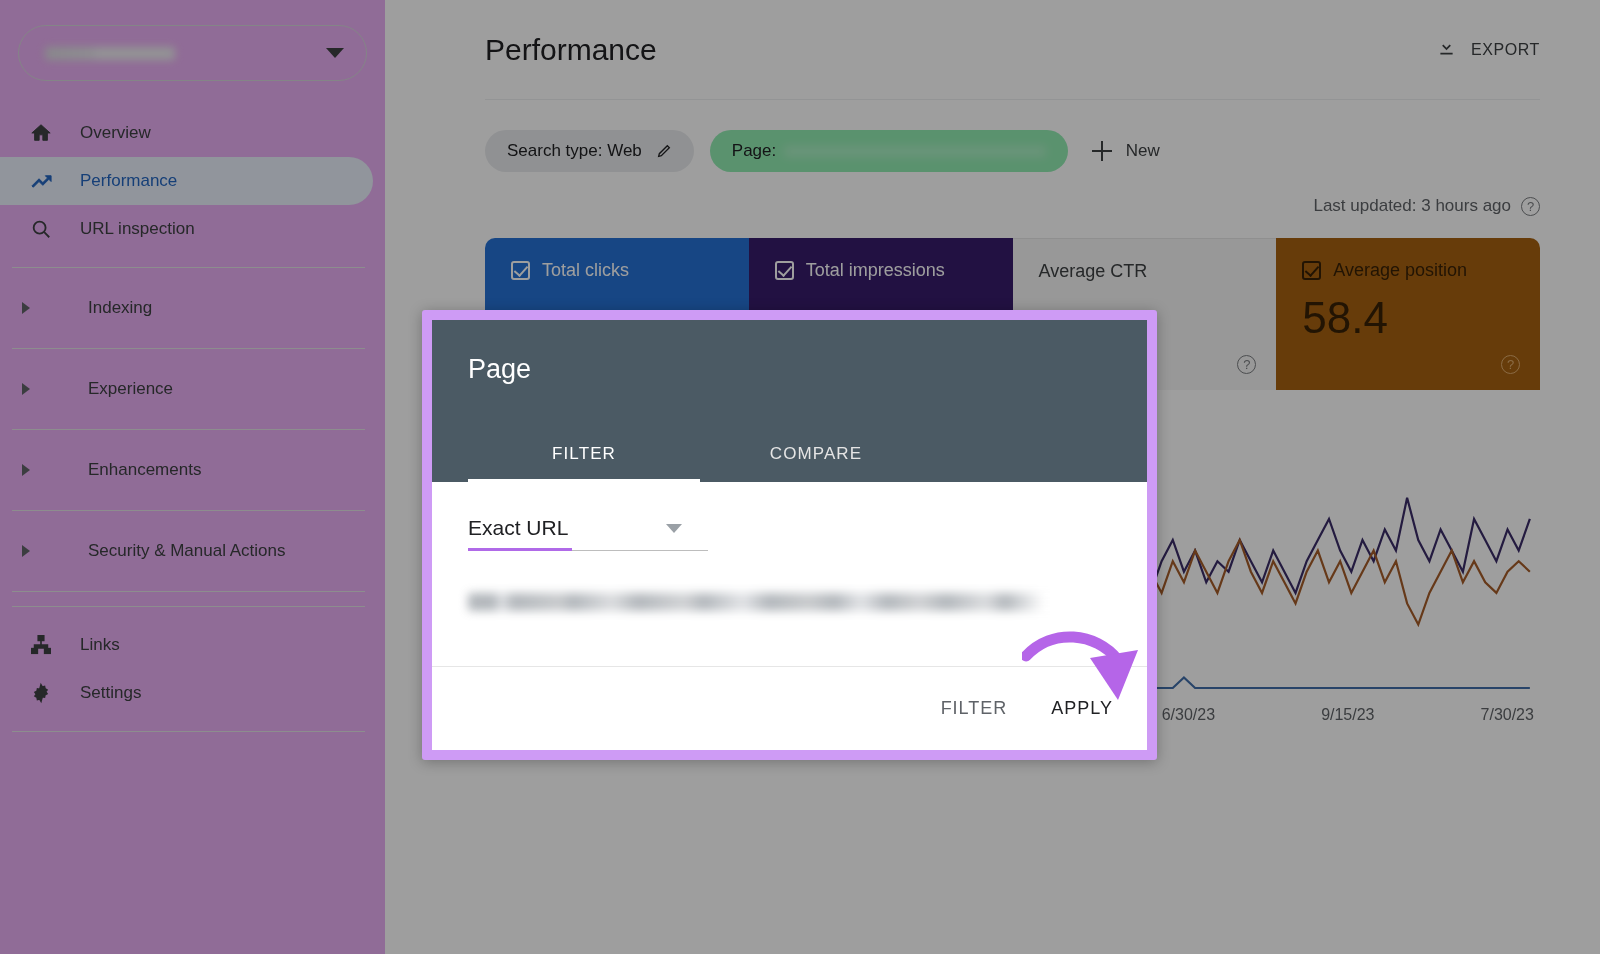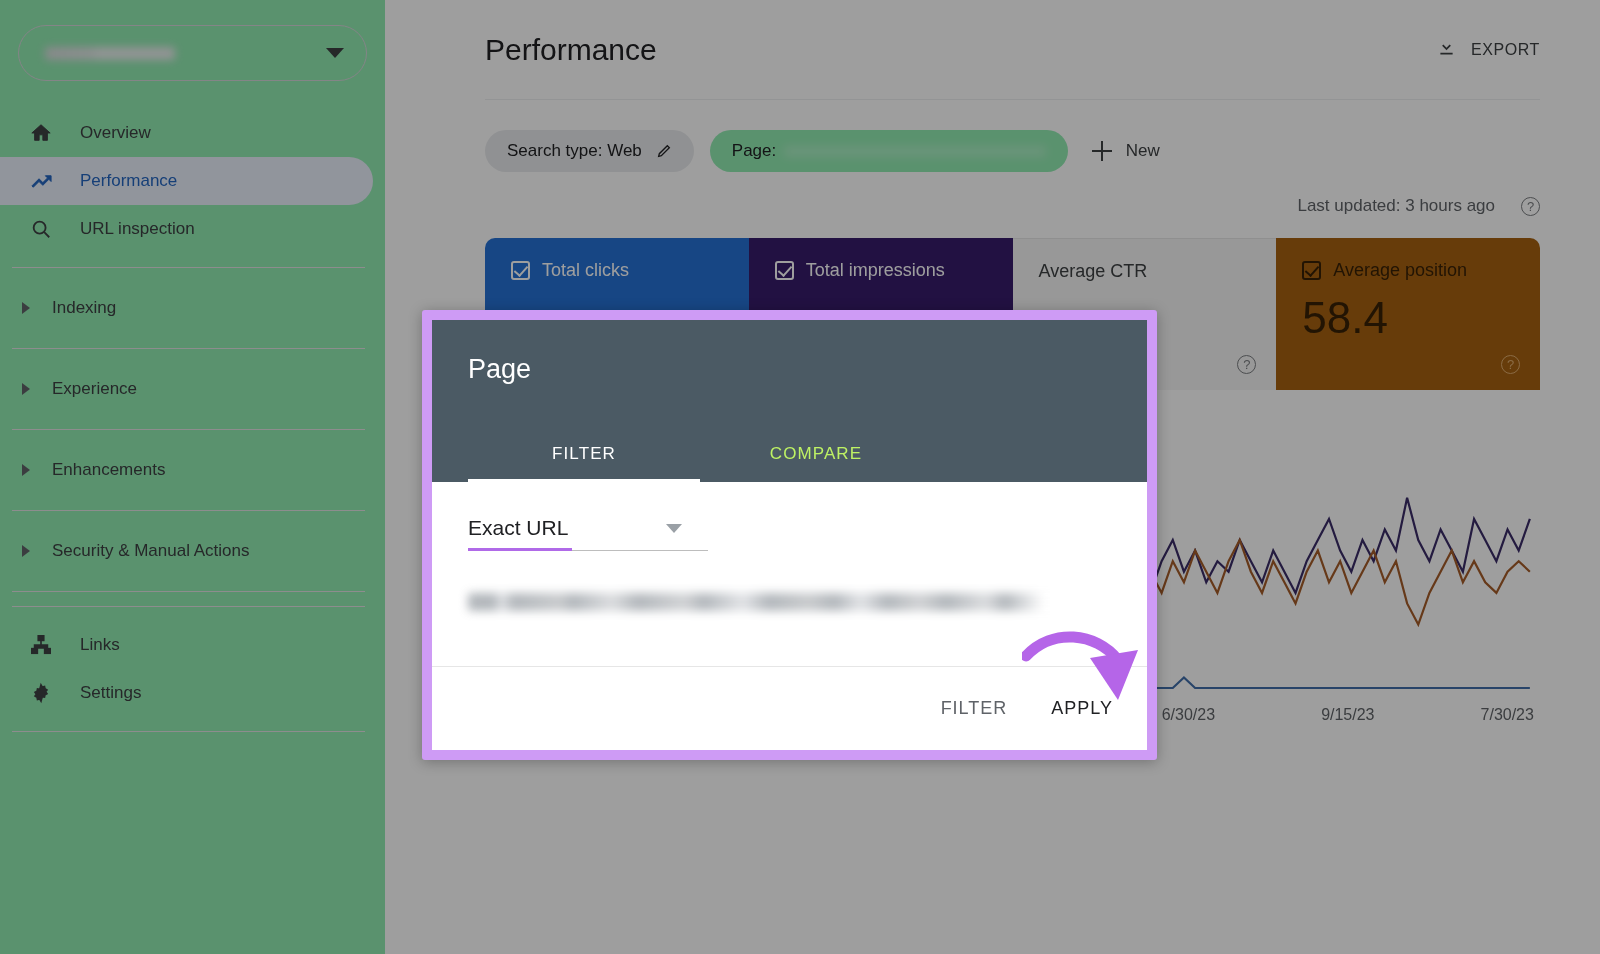--- a/index.html
+++ b/index.html
@@ -15,21 +15,21 @@
 
   
   #page {
     position: absolute; inset: 0;
     filter: brightness(0.62) saturate(0.85);
   }
 
   
   .sidebar {
     position: absolute; left: 0; top: 0; width: 385px; height: 954px;
-    background: #86efac;
+    background: #f0abfc;
   }
   .prop-select {
     margin: 25px 18px 0 18px; height: 56px; border: 1px solid #d4d6da;
     border-radius: 28px; display: flex; align-items: center;
     padding: 0 22px 0 26px; position: relative;
   }
   .prop-blur {
     flex: 1; height: 13px; border-radius: 3px;
     background: linear-gradient(90deg,#dcdee1 0%,#e4e6e9 38%,#eceef0 39%,#eceef0 100%);
     filter: blur(4px); max-width: 130px;
@@ -49,21 +49,21 @@
   .navitem .ico {
     width: 26px; height: 26px; margin-right: 26px;
     display: flex; align-items: center; justify-content: center;
     flex-shrink: 0;
   }
   .navitem.active .ico svg { fill: #1967d2; stroke: #1967d2; }
   .navitem .ico svg { fill: #3c4043; stroke: #3c4043; }
   .nav-sep { height: 1px; background: #e3e4e6; margin: 14px 20px 14px 12px; }
   .navgroup {
     display: flex; align-items: center; height: 52px;
-    padding-left: 22px; color: #3c4043; font-size: 17px;
+    padding-left: 22px; color: #3c4043; font-size: 17px; gap: 36px;
   }
   .tri-right {
     width: 0; height: 0; border-top: 6px solid transparent;
     border-bottom: 6px solid transparent; border-left: 8px solid #5f6368;
     margin-right: 22px; flex-shrink: 0;
   }
 
   
   .main {
     position: absolute; left: 385px; top: 0; right: 0; bottom: 0;
@@ -99,21 +99,21 @@
   .plus {
     position: relative; width: 20px; height: 20px; flex-shrink: 0;
   }
   .plus::before, .plus::after {
     content: ""; position: absolute; background: #3c4043;
   }
   .plus::before { left: 0; top: 9px; width: 20px; height: 2px; }
   .plus::after { top: 0; left: 9px; height: 20px; width: 2px; }
   .updated {
     display: flex; align-items: center; justify-content: flex-end;
-    gap: 26px; color: #5f6368; font-size: 17px; margin-top: 24px;
+    gap: 10px; color: #5f6368; font-size: 17px; margin-top: 24px;
   }
   .qmark {
     width: 19px; height: 19px; border-radius: 50%;
     border: 1.5px solid #7a7d81; color: #7a7d81;
     font-size: 13px; display: flex; align-items: center;
     justify-content: center; flex-shrink: 0;
   }
 
   
   .cards { display: flex; gap: 0; margin-top: 22px; }
@@ -168,21 +168,21 @@
     width: 100%; height: 100%; background: #ffffff;
     display: flex; flex-direction: column; overflow: hidden;
   }
   .modal-head {
     background: #4b5a64; padding: 34px 36px 0 36px; height: 162px;
     position: relative; flex-shrink: 0;
   }
   .modal-title { color: #ffffff; font-size: 27px; font-weight: 500; }
   .modal-tabs { display: flex; position: absolute; bottom: 0; left: 36px; }
   .mtab {
-    width: 232px; text-align: center; color: #bef264; font-size: 17px;
+    width: 232px; text-align: center; color: #e5e5e5; font-size: 17px;
     letter-spacing: 1.1px; padding-bottom: 18px; position: relative;
   }
   .mtab.active { color: #ffffff; }
   .mtab.active::after {
     content: ""; position: absolute; left: 0; right: 0; bottom: 0;
     height: 3px; background: #ffffff;
   }
   .modal-body { flex: 1; padding: 34px 36px 0 36px; position: relative; }
   .sel-row {
     display: flex; align-items: center; width: 240px;

